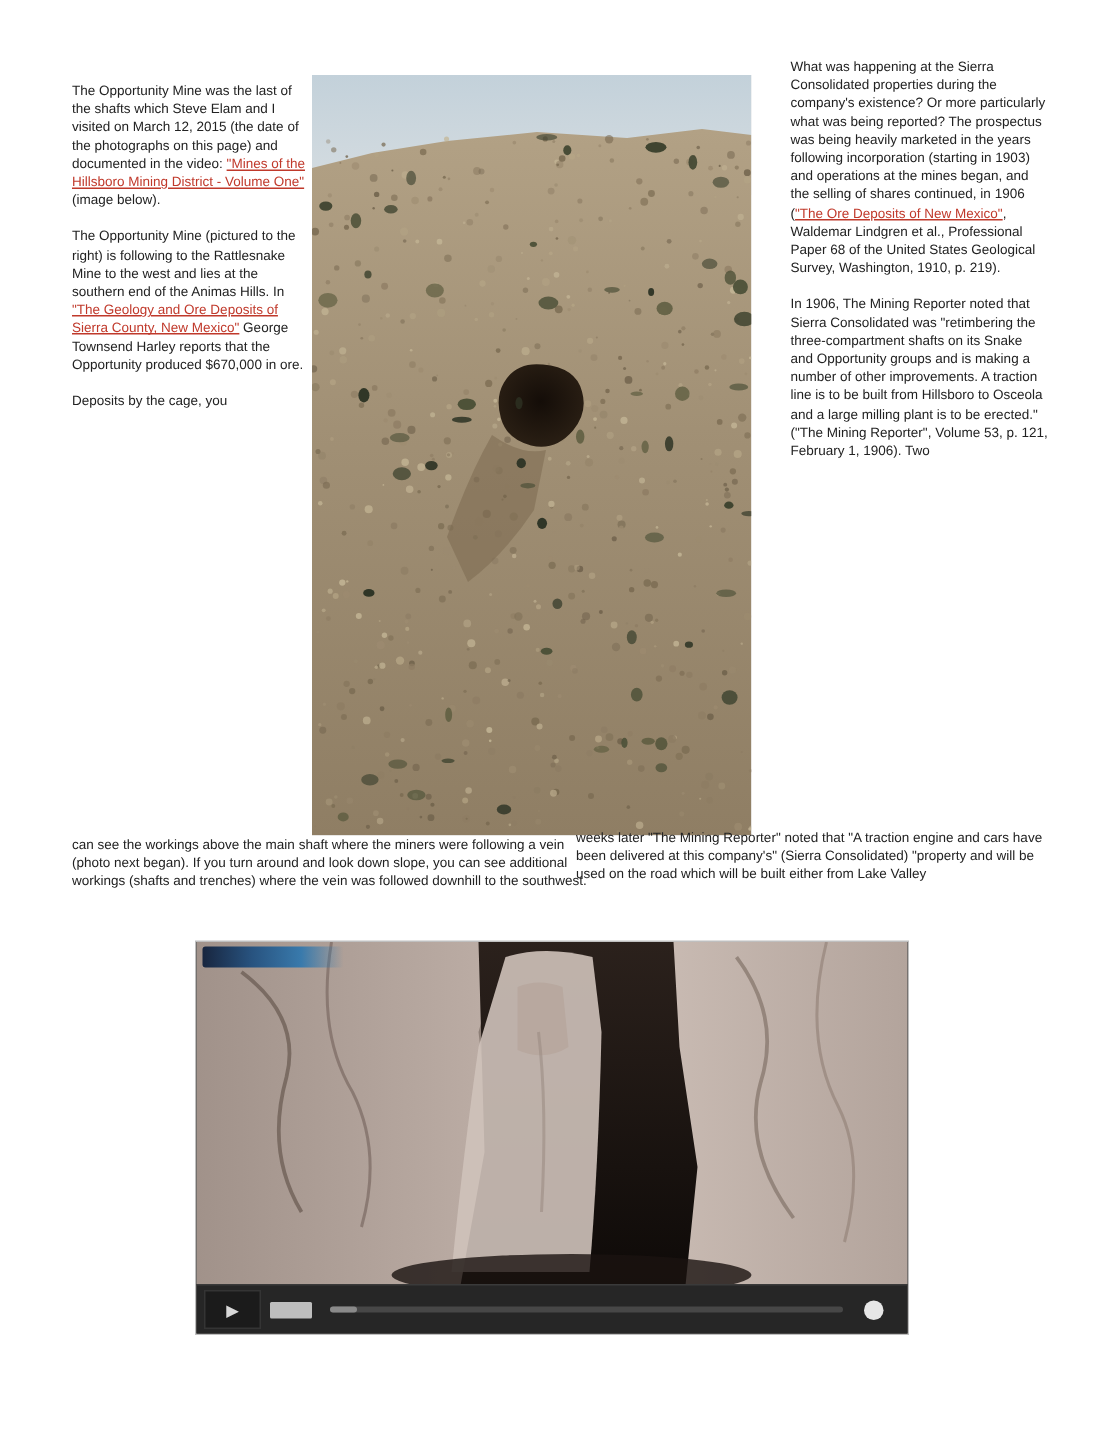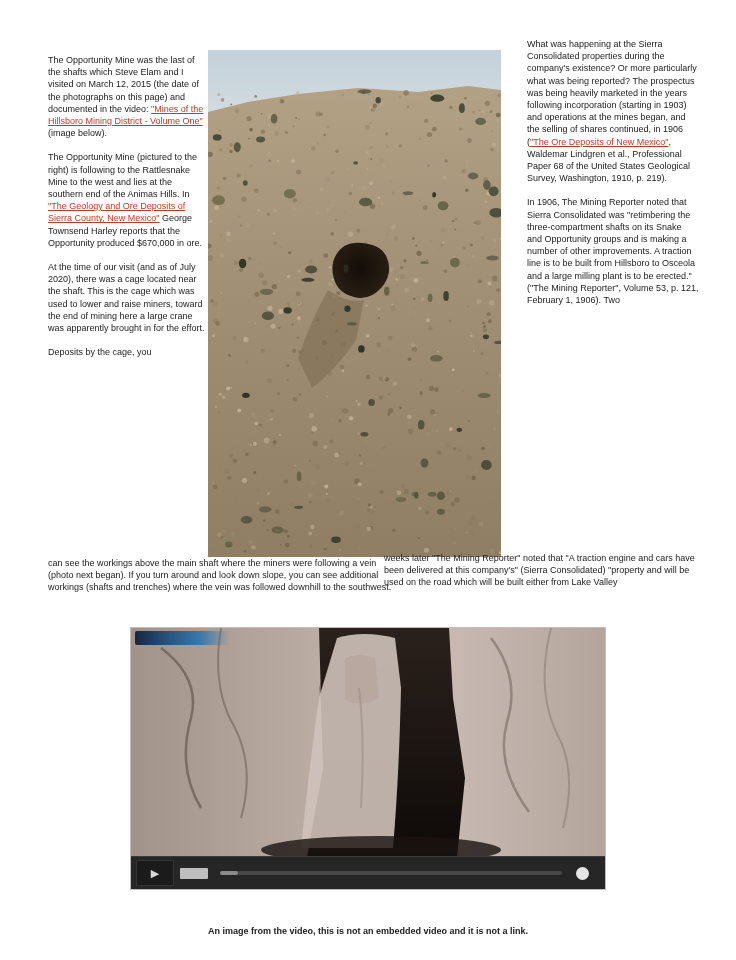--- a/index.html
+++ b/index.html
@@ -33,21 +33,20 @@
         font-size:9px;font-weight:700;color:#222;}
 </style>
 </head>
 <body>
 
 <div class="page">
 
   <div class="col-left txt">
     <p><span>The Opportunity Mine was the last of the shafts which Steve Elam and I visited on March 12, 2015 (the date of the photographs on this page) and documented in the video:  </span><a class="link" href="#">"Mines of the Hillsboro Mining District - Volume One"</a><span> (image below).</span></p>
     <p><span>The Opportunity Mine (pictured to the right) is following to the Rattlesnake Mine to the west and lies at the southern end of the Animas Hills.  In </span><a class="link" href="#">"The Geology and Ore Deposits of Sierra County, New Mexico"</a><span> George Townsend Harley reports that the Opportunity produced $670,000 in ore.</span></p>
-    <p><span>At the time of our visit (and as of July 2020), there was a cage located near the shaft.  This is the cage which was used to lower and raise miners, toward the end of mining here a large crane was apparently brought in for the effort.</span></p>
     <p><span>Deposits by the cage, you</span></p>
   </div>
 
   <div class="photo">
     <svg id="photo-svg" width="293" height="507" viewBox="0 0 293 507">
       <defs>
         <linearGradient id="sky" x1="0" y1="0" x2="0" y2="1">
           <stop offset="0" stop-color="#c3d1da"></stop>
             <stop offset="1" stop-color="#d6dde1"></stop>
         </linearGradient>
@@ -702,15 +701,14 @@
         <span>▶</span>
       </button>
       <div class="time-chip"></div>
       <div class="progress">
         <div class="played"></div>
       </div>
       <div class="vol"></div>
     </div>
   </div>
 
-  <div class="caption">An image from the video, this is not an embedded video and it is not a link.</div>
 
 </div>
 
 </body></html>

